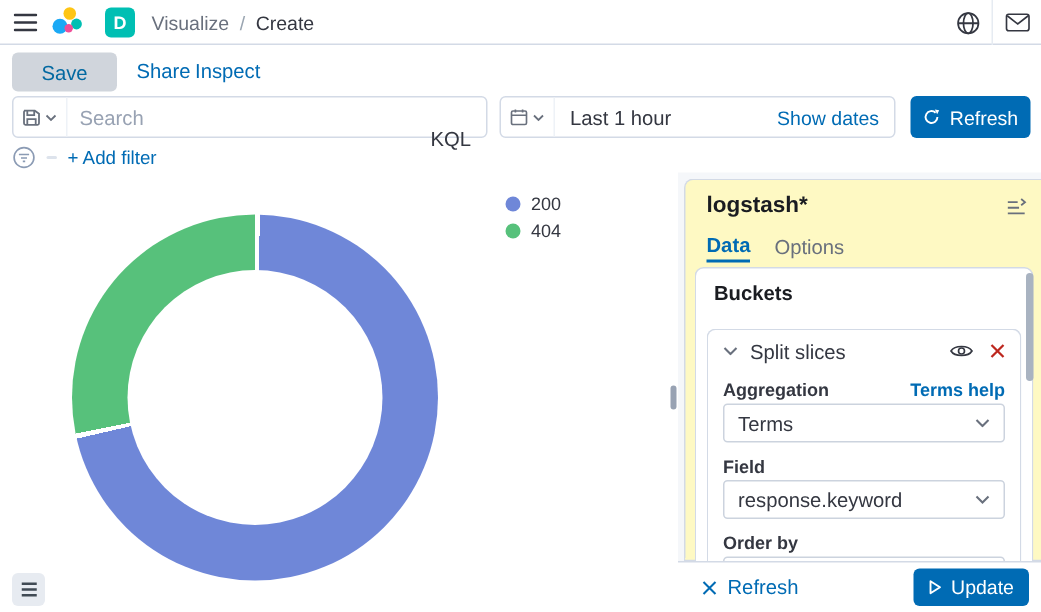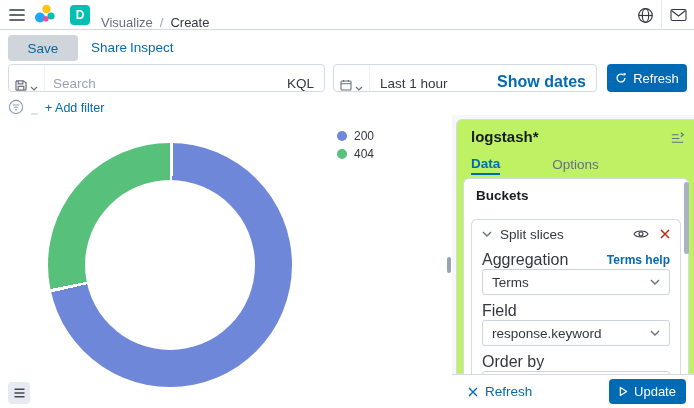--- a/index.html
+++ b/index.html
@@ -4,21 +4,21 @@
 <style>
   :root{
     --primary:#006bb4; --text:#343741; --subdued:#69707d; --border:#d3dae6;
     --danger:#bd271e; --sidebar-bg:#f5f7fa;
   }
   *{box-sizing:border-box; margin:0; padding:0;}
   html,body{width:694px;height:408px;overflow:hidden;background:#fff;
     font-family:"Liberation Sans","DejaVu Sans",sans-serif;color:var(--text);}
   .screen{position:relative;width:694px;height:408px;background:#fff;}
   .abs{position:absolute;}
-  .flex{display:flex;align-items:flex-end;}
+  .flex{display:flex;align-items:center;}
   svg{display:block;}
 
   
   .topbar{left:0;top:0;width:694px;height:30px;border-bottom:1px solid var(--border);background:#fff;}
   .icon-btn{display:flex;align-items:center;justify-content:center;background:none;border:none;cursor:pointer;padding:0;}
   .hamburger{left:8px;top:7px;width:18px;height:16px;}
   .elastic-logo{left:34px;top:4px;width:22px;height:22px;}
   .space-badge{left:70px;top:5px;width:20px;height:20px;border-radius:4px;background:#00bfb3;
     color:#fff;font-size:12px;font-weight:bold;display:flex;align-items:center;justify-content:center;cursor:pointer;border:none;}
   .breadcrumb{left:101px;top:0;height:30px;font-size:13px;gap:7px;}
@@ -38,21 +38,21 @@
 
   
   .query-bar{left:8px;top:64px;width:317px;height:28px;border:1px solid var(--border);border-radius:4px;background:#fff;}
   .bar-addon{width:36px;height:100%;justify-content:center;gap:3px;color:var(--subdued);
     border-right:1px solid #eef2f7;cursor:pointer;background:none;border-top:none;border-left:none;border-bottom:none;}
   .query-input{flex:1;border:none;outline:none;font-size:13.5px;padding:0 8px;color:var(--text);font-family:inherit;background:transparent;}
   .query-input::placeholder{color:#98a2b3;}
   .kql-label{padding-right:10px;font-size:13.5px;color:var(--text);cursor:pointer;background:none;border:none;font-family:inherit;margin-top:28px;}
   .date-bar{left:333px;top:64px;width:264px;height:28px;border:1px solid var(--border);border-radius:4px;background:#fff;}
   .date-value{padding-left:10px;font-size:13.5px;color:var(--text);cursor:pointer;background:none;border:none;font-family:inherit;}
-  .show-dates{margin-left:auto;padding-right:10px;font-size:16px;font-weight:bold;}
+  .show-dates{margin-left:auto;padding-right:10px;font-size:13px;}
   .refresh-btn{left:607px;top:64px;width:80px;height:28px;border:none;border-radius:4px;background:var(--primary);
     color:#fff;font-size:13px;font-weight:500;display:flex;align-items:center;justify-content:center;gap:6px;cursor:pointer;font-family:inherit;}
 
   
   .filter-row{left:8px;top:95px;height:20px;gap:7px;}
   .filter-dash{width:7px;height:2px;background:#dde3ec;border-radius:1px;}
   .add-filter{font-size:12.5px;}
 
   
   .donut{left:48px;top:143px;width:244px;height:244px;border-radius:50%;cursor:pointer;}
@@ -60,40 +60,40 @@
   .legend{left:337px;top:127px;}
   .legend-row{display:flex;align-items:center;gap:7px;height:18px;cursor:pointer;}
   .legend-dot{width:10px;height:10px;border-radius:50%;}
   .legend-label{font-size:12px;color:var(--text);}
   .legend-toggle{left:8px;top:382px;width:22px;height:22px;border-radius:4px;border:none;background:#e7ebf1;
     display:flex;align-items:center;justify-content:center;cursor:pointer;color:#404a54;}
   .resizer{left:447px;top:257px;width:4px;height:16px;border-radius:2px;background:#98a2b3;cursor:col-resize;}
 
   
   .sidebar{left:452px;top:115px;width:242px;height:293px;background:var(--sidebar-bg);}
-  .panel-card{left:456px;top:119px;width:238px;height:255px;background:#bef264;
+  .panel-card{left:456px;top:119px;width:238px;height:255px;background:#fef9c3;
     border:1px solid var(--border);border-right:none;border-radius:6px 0 0 0;}
   .panel-title{position:absolute;left:14px;top:8px;font-size:15px;font-weight:bold;color:#1a1c21;}
   .collapse-btn{position:absolute;right:8px;top:9px;width:18px;height:18px;color:var(--subdued);}
   .tabs{position:absolute;left:14px;top:33px;height:22px;display:flex;gap:16px;}
   .tab{background:none;border:none;font-size:13.5px;font-family:inherit;cursor:pointer;height:22px;padding:0;}
   .tab-active{color:var(--primary);font-weight:600;border-bottom:2px solid var(--primary);}
-  .tab-idle{color:var(--subdued);margin-left:36px;}
+  .tab-idle{color:var(--subdued);}
   .inner-card{position:absolute;left:6px;top:58px;width:226px;height:197px;background:#fff;
     border:1px solid var(--border);border-bottom:none;border-radius:6px 6px 0 0;overflow:hidden;}
   .buckets-heading{margin:9px 12px 8px;font-size:13.5px;font-weight:bold;color:#1a1c21;}
   .bucket-group{margin:16px 7px;border:1px solid var(--border);border-bottom:none;border-radius:6px 6px 0 0;}
   .split-row{height:28px;display:flex;align-items:center;padding:0 10px;cursor:pointer;}
   .split-label{font-size:13.5px;color:var(--text);margin-left:8px;}
   .split-actions{margin-left:auto;display:flex;align-items:center;gap:11px;}
   .mini-btn{background:none;border:none;cursor:pointer;padding:0;display:flex;}
   .group-body{padding:6px 10px 0;}
   .form-row{margin-bottom:10px;}
   .label-row{display:flex;align-items:center;justify-content:space-between;margin-bottom:3px;}
-  .form-label{font-size:16px;font-weight:normal;color:var(--text);line-height:12px;}
+  .form-label{font-size:12px;font-weight:bold;color:var(--text);line-height:12px;}
   .help-link{font-size:12px;line-height:12px;font-weight:bold;}
   .select{height:26px;border:1px solid #ccd3de;border-radius:3px;background:#fff;display:flex;align-items:center;
     padding:0 9px;font-size:13.5px;color:var(--text);cursor:pointer;width:100%;font-family:inherit;}
   .select .chev{margin-left:auto;color:var(--subdued);}
   .scroll-thumb{left:684px;top:182px;width:5px;height:72px;border-radius:3px;background:#a9b3c1;cursor:grab;}
 
   
   .side-footer{left:452px;top:374px;width:242px;height:34px;background:#fff;border-top:1px solid var(--border);
     display:flex;align-items:center;padding:0 8px 0 16px;}
   .discard{display:flex;align-items:center;gap:7px;}

